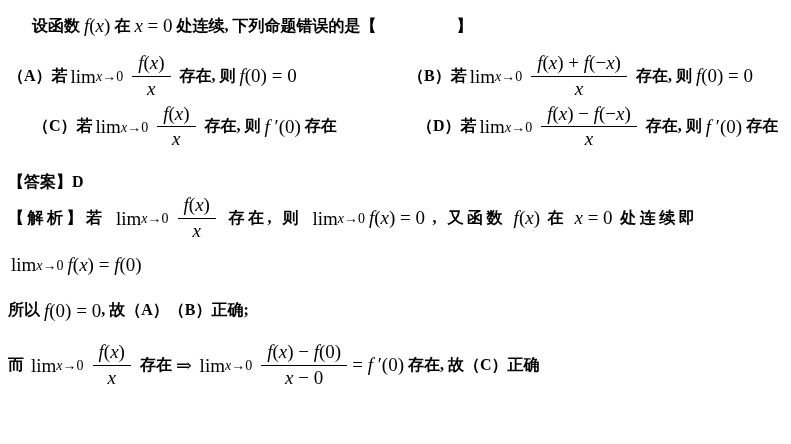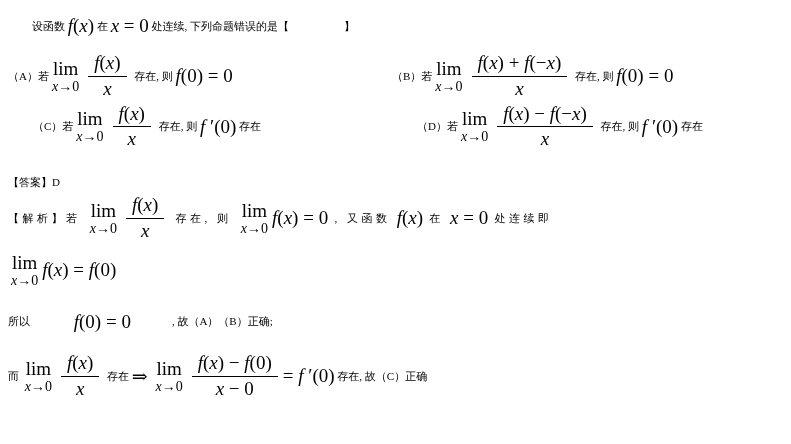--- a/index.html
+++ b/index.html
@@ -22,30 +22,31 @@
   }
   
   .line {
     display: flex;
     align-items: center;
     flex-wrap: nowrap;
     white-space: pre;
     min-height: 24px;
   }
   .t-text {
-    font-size: 11px;
+    font-size: 16px;
     font-family: "Liberation Serif", "DejaVu Serif", serif;
+    font-weight: bold;
   }
   .t-math { font-size: 19px; }
   .mrun { font-family: "Liberation Serif", "DejaVu Serif", serif; }
   .mrun.it { font-style: italic; }
   
   .lim {
     display: inline-flex;
-    flex-direction: column;
+    flex-direction: row;
     align-items: center;
     line-height: 1;
     margin: 0 4px 0 3px;
     font-size: 19px;
   }
   .lim .lim-top { line-height: 1; }
   .lim .lim-sub {
     font-size: 14px;
     line-height: 1;
     margin-top: 2px;
@@ -66,26 +67,26 @@
     padding: 1px 6px 0 6px;
     align-self: stretch;
     text-align: center;
     white-space: pre;
   }
   
   .opt-row { display: flex; align-items: center; }
   .opt-row .line:first-child { width: 384px; flex: none; }
   
   [data-name="question-line"]   { margin: 6px 0 0 24px; }
-  [data-name="options-row-1"]   { margin-top: 14px; }
+  [data-name="options-row-1"]   { margin-top: 14px; gap: 16px; }
   [data-name="options-row-2"]   { margin-top: 2px; margin-left: 25px; }
   [data-name="answer-line"]     { margin-top: 19px; font-size: 17px; }
   [data-name="analysis-line-1"] { margin-top: 0; }
   [data-name="analysis-line-2"] { margin-top: 10px; }
-  [data-name="analysis-line-3"] { margin-top: 22px; gap: 41px; }
+  [data-name="analysis-line-3"] { margin-top: 22px; }
   [data-name="analysis-line-4"] { margin-top: 18px; }
   
   .spread .t-text { letter-spacing: 3.5px; }
 </style>
 </head>
 <body>
 
 <div class="page" data-name="document-page">
 
   <div class="line" data-name="question-line"><span class="t-text" data-name="text-token">设函数 </span><span class="t-math" data-name="math-token"><span class="mrun it" data-name="math-italic-run">f</span><span class="mrun" data-name="math-upright-run">(</span><span class="mrun it" data-name="math-italic-run">x</span><span class="mrun" data-name="math-upright-run">)</span></span><span class="t-text" data-name="text-token"> 在 </span><span class="t-math" data-name="math-token"><span class="mrun it" data-name="math-italic-run">x</span><span class="mrun" data-name="math-upright-run"> = 0</span></span><span class="t-text" data-name="text-token"> 处连续, 下列命题错误的是【　　　　　】</span></div>

